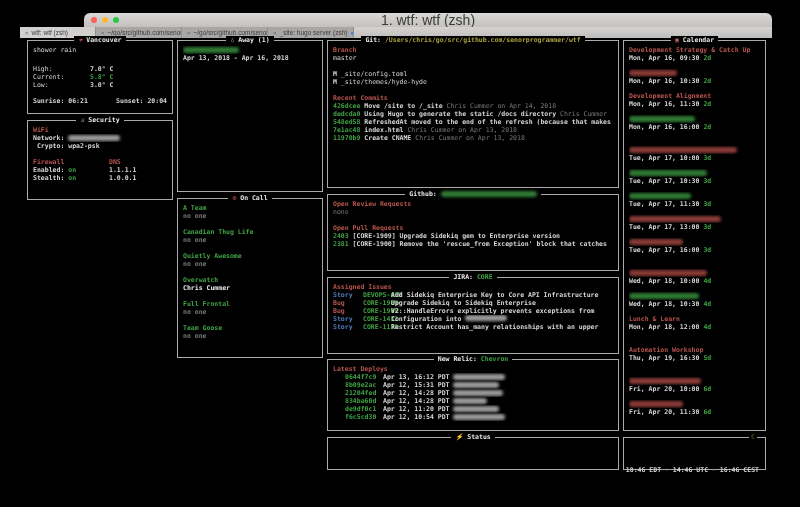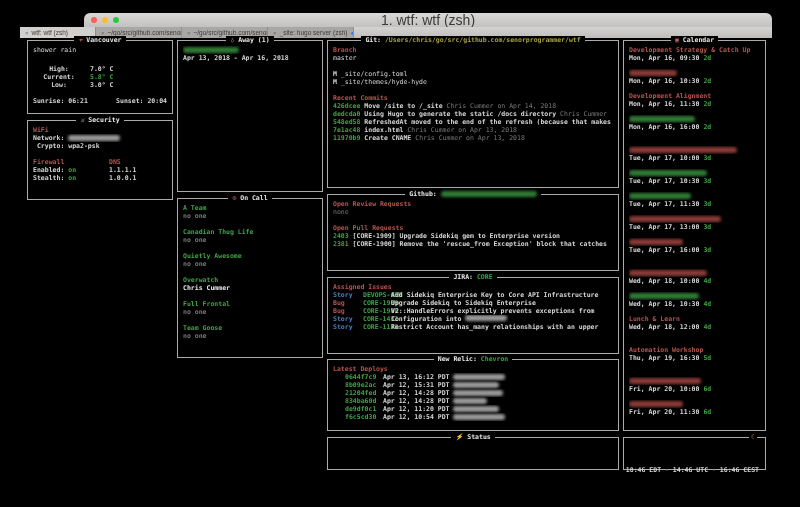--- a/index.html
+++ b/index.html
@@ -34,21 +34,21 @@
   .dim{color:#787878;}
   .olive{color:#a8a23f;margin-top:28px;}
   .blue{color:#4d7bbf;}
   .icon{font-weight:bold;}
   .row{white-space:pre;overflow:hidden;}
   .gap{height:8px;}
   .redact{display:inline-block;height:6px;border-radius:3px;filter:blur(1.6px);vertical-align:middle;}
   .r-red{background:#8a3a36}.r-green{background:#2f7a33}.r-gray{background:#9a9a9a}
   
   .wx-mid{display:grid;grid-template-columns:52px auto;column-gap:5px;}
-  .wx-mid .lab{text-align:center;font-weight:bold;}
+  .wx-mid .lab{text-align:left;font-weight:normal;}
   .wx-foot{display:flex;justify-content:space-between;}
   
   .sec-grid{display:grid;grid-template-columns:76px auto;}
   
   .oncall-team{margin-bottom:8px;}
   .oncall-team .person{color:#787878;font-weight:bold;}
   .oncall-team.assigned .person{color:#e8e8e8;font-weight:bold;}
   
   .commit{white-space:pre;overflow:hidden;}
   
@@ -343,21 +343,21 @@
         <div class="cal-event day-gap">
           <div class="l1 row"><span class="red b"></span><i class="redact r-red" style="width: 78px;"></i></div>
           <div class="l2 row"><span class="b">Wed, Apr 18, 10:00</span> <span class="green b">4d</span></div>
         </div>
         <div class="cal-event">
           <div class="l1 row"><span class="red b"></span><i class="redact r-green" style="width: 70px;"></i></div>
           <div class="l2 row"><span class="b">Wed, Apr 18, 10:30</span> <span class="green b">4d</span></div>
         </div>
         <div class="cal-event">
           <div class="l1 row"><span class="red b">Lunch &amp; Learn</span></div>
-          <div class="l2 row"><span class="b">Wed, Apr 18, 12:00</span> <span class="green b">4d</span></div>
+          <div class="l2 row"><span class="b">Mon, Apr 18, 12:00</span> <span class="green b">4d</span></div>
         </div>
         <div class="cal-event day-gap">
           <div class="l1 row"><span class="red b">Automation Workshop</span></div>
           <div class="l2 row"><span class="b">Thu, Apr 19, 16:30</span> <span class="green b">5d</span></div>
         </div>
         <div class="cal-event day-gap">
           <div class="l1 row"><span class="red b"></span><i class="redact r-red" style="width: 72px;"></i></div>
           <div class="l2 row"><span class="b">Fri, Apr 20, 10:00</span> <span class="green b">6d</span></div>
         </div>
         <div class="cal-event">

